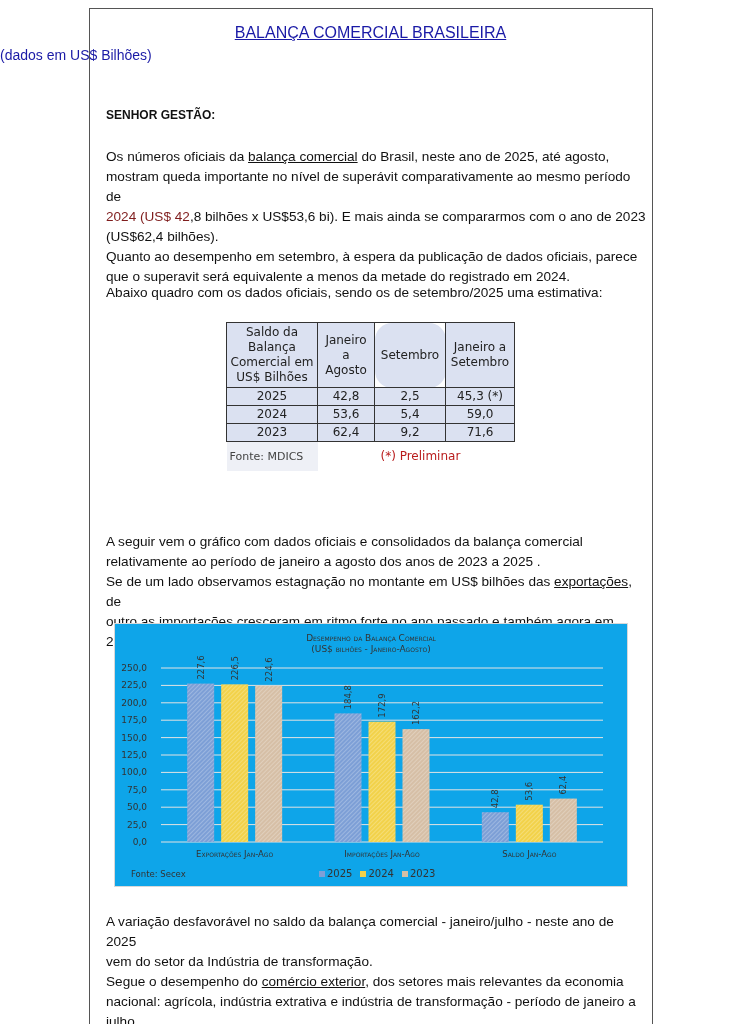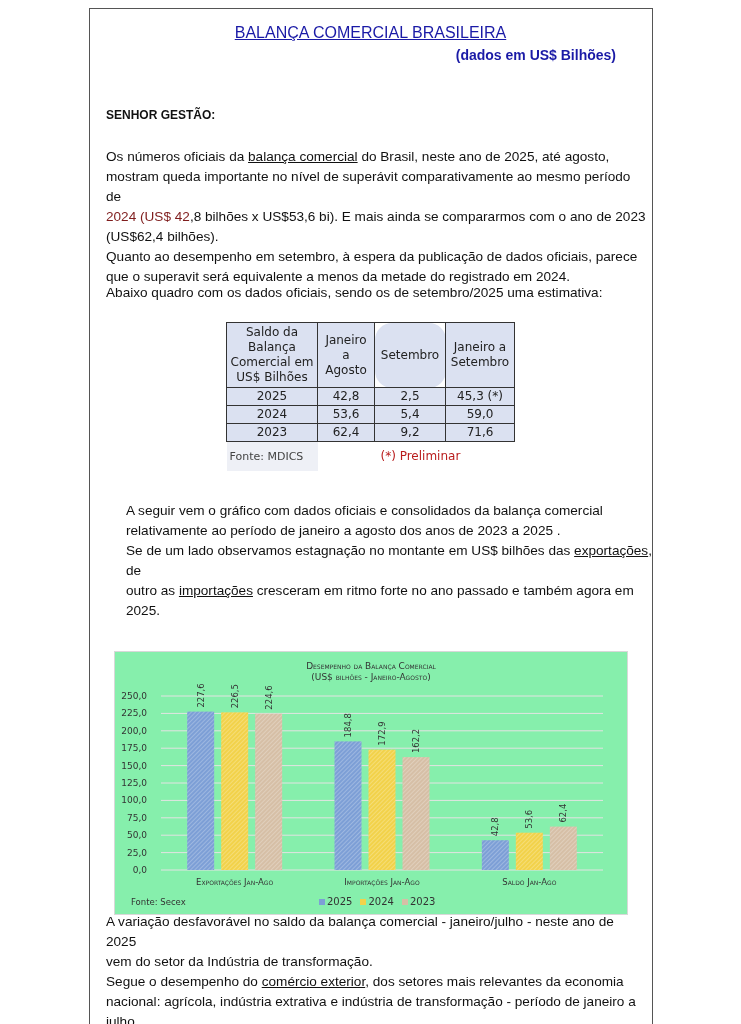--- a/index.html
+++ b/index.html
@@ -1,33 +1,33 @@
 <!DOCTYPE html>
 <html><head>
 <meta charset="utf-8">
 <style>
   html, body { margin:0; padding:0; background:#ffffff; }
   body { width:741px; height:1024px; position:relative; overflow:hidden; font-family:"Liberation Sans", sans-serif; color:#111; }
   .page { position:absolute; left:89px; top:8px; width:564px; height:1030px; border:1px solid #555; border-bottom:none; box-sizing:border-box; background:#fff; }
   .title { position:absolute; left:0; width:741px; top:24px; text-align:center; font-weight:normal; font-size:16px; color:#1a1aa6; text-decoration:underline; }
-  .subtitle { position:absolute; left:0; width:616px; top:47px; text-align:right; font-size:14px; color:#1a1aa6;font-weight:bold; }
+  .subtitle { position:absolute; left:0; width:616px; top:47px; text-align:left; font-size:14px; color:#1a1aa6; }
   .heading { position:absolute; left:106px; top:108px; font-weight:bold; font-size:12px; }
   .para { position:absolute; left:106px; width:540px; font-size:13.6px; line-height:20px; }
   .para u { text-decoration:underline; }
   .blue { color:#7f1d1d; }
   
   .qtable { position:absolute; left:226px; top:322px; border-collapse:collapse; font-family:"DejaVu Sans", sans-serif; font-size:12px; color:#222; }
   .qtable th, .qtable td { border:1px solid #333; background:#dbe1f1; text-align:center; padding:0 3px; }
   .qtable th { font-weight:normal; height:64px; line-height:15px; }
   .qtable td { height:17px; line-height:17px; }
   .qtable tr.foot td { border:none; background:#fff; font-size:11px; color:#444; height:29px; }
   .qtable tr.foot td.fonte { background:#eef0f6; text-align:left; }
   .qtable tr.foot td.prelim { text-align:left; font-size:12px; color:#b91c1c; padding-left:6px; }
   
-  .chartbox { position:absolute; left:114px; top:623px; width:514px; height:264px; border:1px solid #d8d8d8; box-sizing:border-box; background:#86efac;margin-top:28px; }
+  .chartbox { position:absolute; left:114px; top:623px; width:514px; height:264px; border:1px solid #d8d8d8; box-sizing:border-box; background:#0ea5e9; }
   .chart-title { position:absolute; left:0; width:100%; top:9px; text-align:center; font-family:"DejaVu Sans", sans-serif; font-size:9px; color:#333; line-height:11px; font-variant:small-caps; }
   .chart-svg { position:absolute; left:0; top:0; }
   .legend { position:absolute; top:244px; left:0; width:100%; font-family:"DejaVu Sans", sans-serif; font-size:10px; color:#333; }
   .legend .src { position:absolute; left:16px; font-size:8.5px; top:1px; }
   .legend .items { position:absolute; left:204px; display:flex; gap:8px; }
   .legend .item { display:flex; align-items:center; gap:2px; }
   .legend .sw { display:inline-block; width:6px; height:6px; }
 </style>
 </head>
 <body>
@@ -76,21 +76,21 @@
     <td>71,6</td>
   </tr>
   <tr class="foot">
     <td class="fonte">Fonte: MDICS</td>
     <td></td>
     <td class="prelim" colspan="2">(*) Preliminar</td>
   </tr>
 </tbody>
   </table>
 
-<div class="para" style="top:501px;margin-left:20px;">
+<div class="para" style="top:532px;">
   <span>A seguir vem o gráfico com dados oficiais e consolidados da balança comercial</span><br>
   <span>relativamente ao período de janeiro a agosto dos anos de 2023 a 2025 .</span><br>
   <span>Se de um lado observamos estagnação no montante em US$ bilhões das </span><u>exportações</u><span>, de</span><br>
   <span>outro as </span><u>importações</u><span> cresceram em ritmo forte no ano passado e também agora em 2025.</span>
 </div>
 
 <div class="chartbox">
   <div class="chart-title">
     <div>Desempenho da Balança Comercial</div>
     <div>(US$ bilhões - Janeiro-Agosto)</div>

